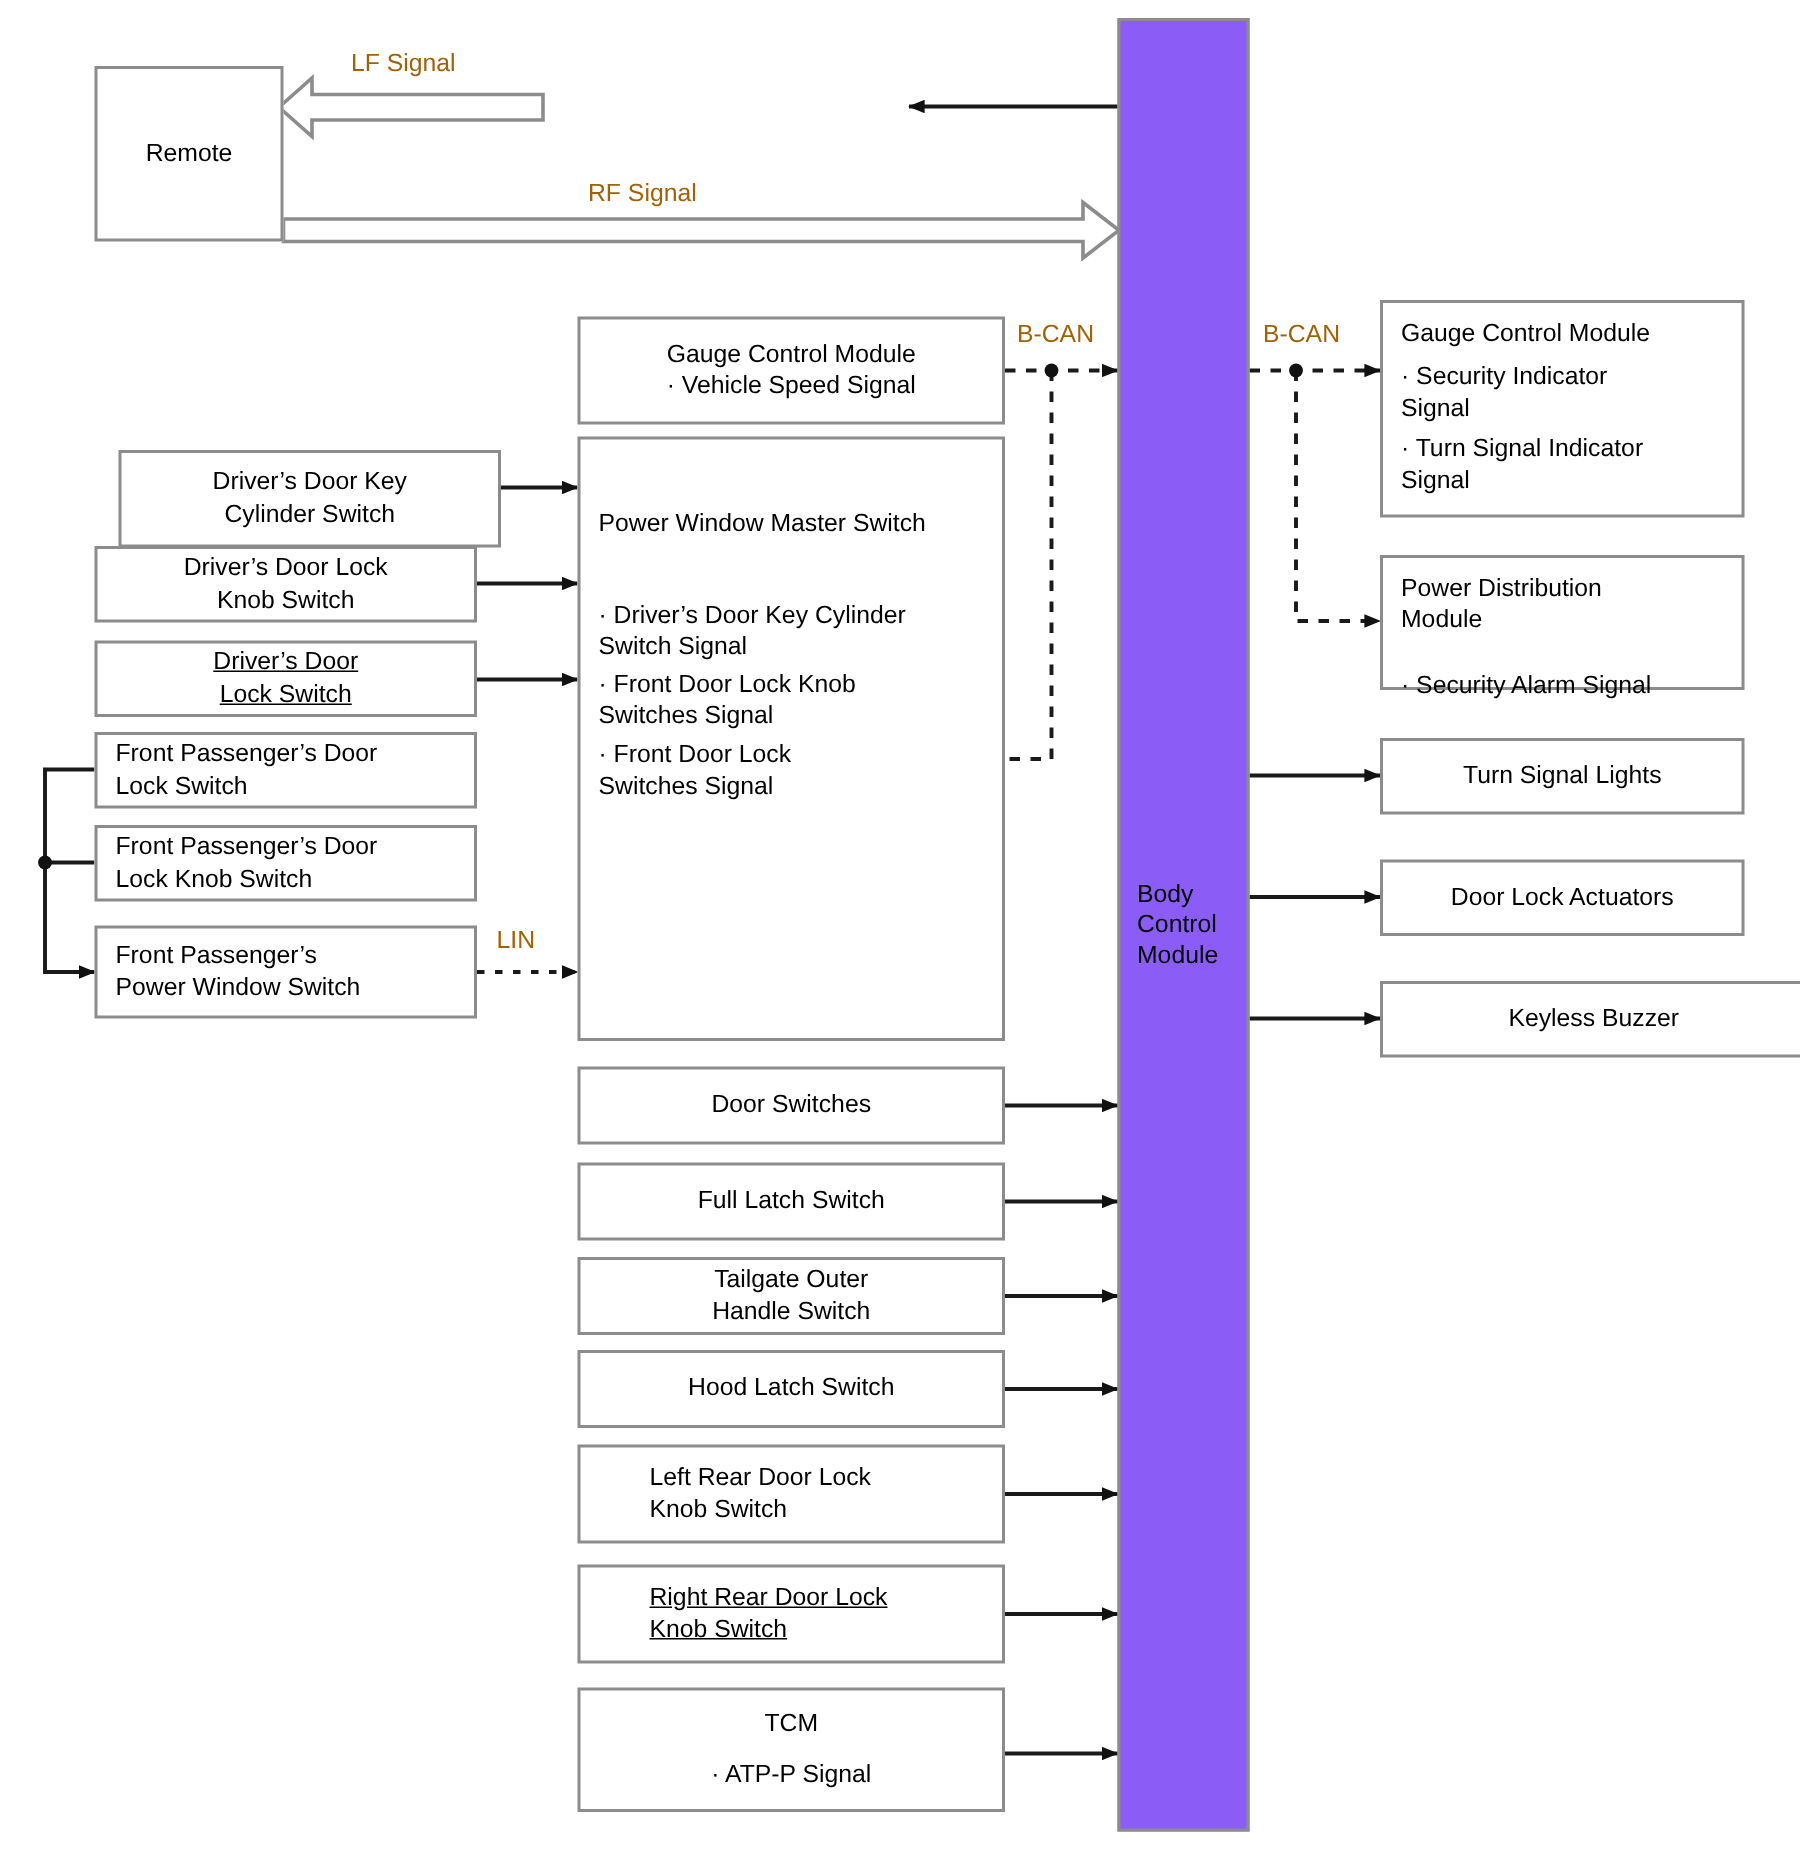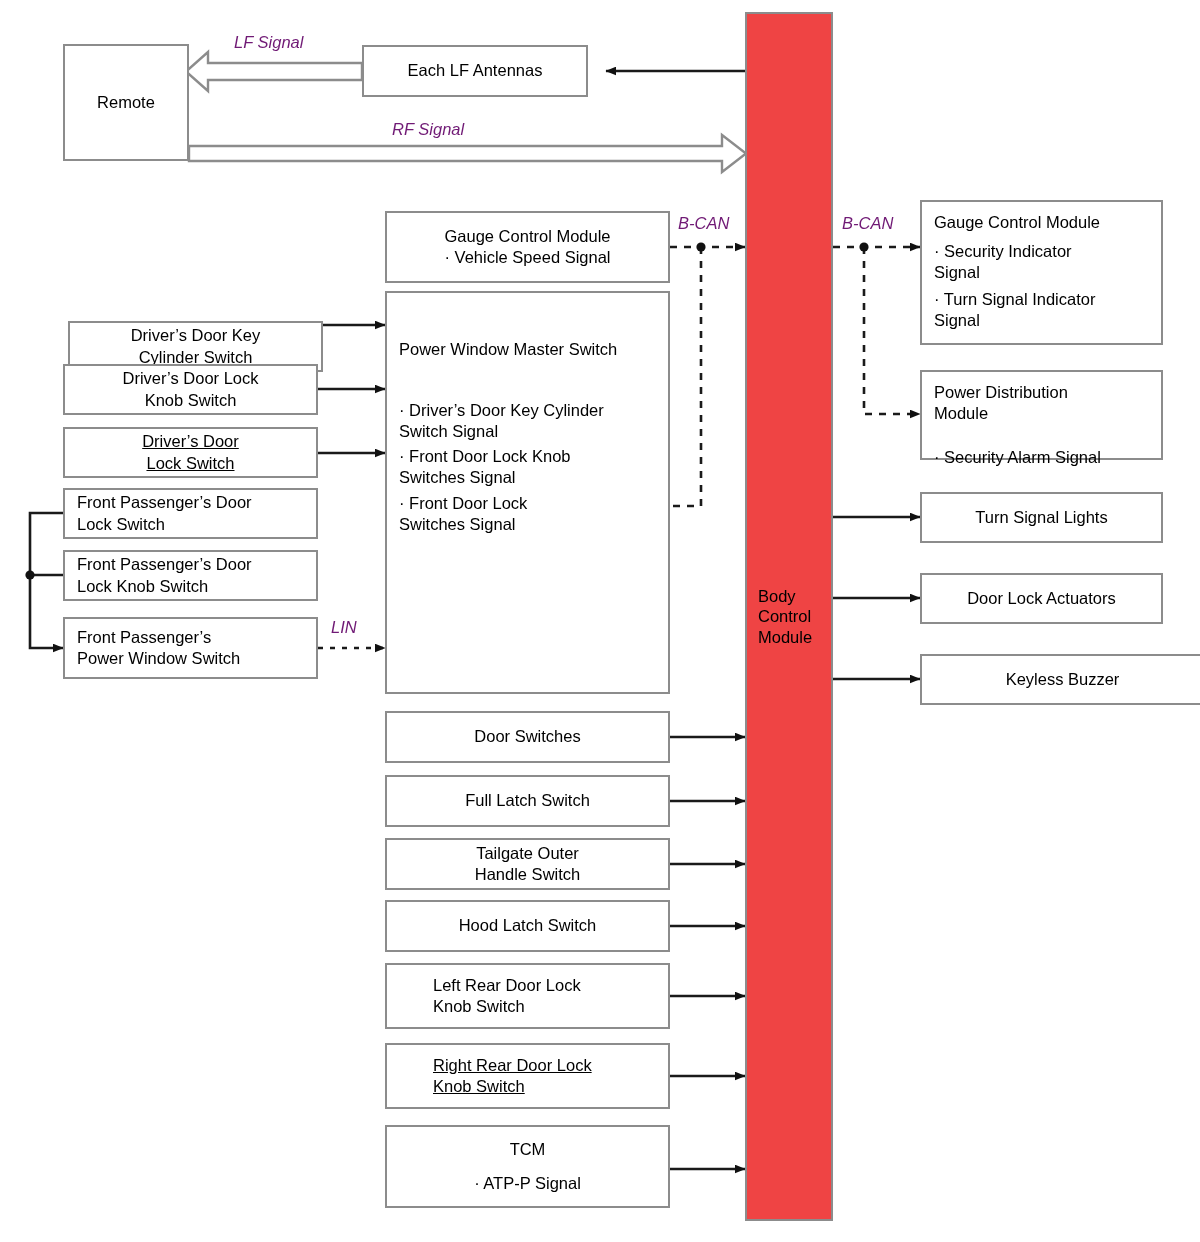--- a/index.html
+++ b/index.html
@@ -19,35 +19,34 @@
     color:#000;
   }
   .box.center{align-items:center;text-align:center;}
   .box.left{align-items:flex-start;text-align:left;padding-left:12px;padding-right:8px;}
   .box .ln{display:block;white-space:pre-line;}
 
   .bcm{
     position:absolute;
     box-sizing:border-box;
     border:2px solid #8c8c8c;
-    background:#ef4444;
+    background:#8b5cf6;
     display:flex;
     align-items:center;
     justify-content:flex-start;
     font-size:16.5px;
     line-height:1.25;
     padding-left:11px;
   }
 
   .lbl{
     position:absolute;
     font-size:16.5px;
-    color:#701a75;
+    color:#a16207;
     white-space:nowrap;
-    font-style:italic;
   }
 
   svg.wires{position:absolute;left:0;top:0;width:1200px;height:1242px;overflow:visible;pointer-events:none;}
   .solid{stroke:#1a1a1a;stroke-width:2.6;fill:none;}
   .dash{stroke:#1a1a1a;stroke-width:2.6;fill:none;stroke-dasharray:7 7;}
   .dashfine{stroke:#1a1a1a;stroke-width:2.6;fill:none;stroke-dasharray:5 7;}
   .hollow{fill:#ffffff;stroke:#8c8c8c;stroke-width:2.4;}
   .solidfill{fill:#111;}
 </style>
 </head>
@@ -117,37 +116,34 @@
       <path class="solid" d="M833,517 L920,517" marker-end="url(#ah)"></path>
       <path class="solid" d="M833,598 L920,598" marker-end="url(#ah)"></path>
       <path class="solid" d="M833,679 L920,679" marker-end="url(#ah)"></path>
     </g>
   </svg>
 
   <div class="box center" style="left:63px; top:44px; width:126px; height:117px;">
     <span class="ln">Remote</span>
   </div>
 
-  <div class="box center" style="left:362px; top:45px; width:226px; height:52px;">
-    <span class="ln">Each LF Antennas</span>
-  </div>
 
   <div class="bcm" style="left:745px; top:12px; width:88px; height:1209px;">
     <span class="ln" style="white-space:pre-line;">Body
 Control
 Module</span>
   </div>
 
   <div class="lbl" style="left:234px; top:33px;">LF Signal</div>
   <div class="lbl" style="left:392px; top:120px;">RF Signal</div>
   <div class="lbl" style="left:678px; top:214px;">B-CAN</div>
   <div class="lbl" style="left:842px; top:214px;">B-CAN</div>
   <div class="lbl" style="left:331px; top:618px;">LIN</div>
 
-  <div class="box center" style="left:68px; top:300px; width:255px; height:51px;margin-top:21px;">
+  <div class="box center" style="left:79px; top:300px; width:255px; height:65px;">
     <span class="ln">Driver’s Door Key
 Cylinder Switch</span>
   </div>
   <div class="box center" style="left:63px; top:364px; width:255px; height:51px;">
     <span class="ln">Driver’s Door Lock
 Knob Switch</span>
   </div>
   <div class="box center" style="left:63px; top:427px; width:255px; height:51px;text-decoration:underline;">
     <span class="ln">Driver’s Door
 Lock Switch</span>

